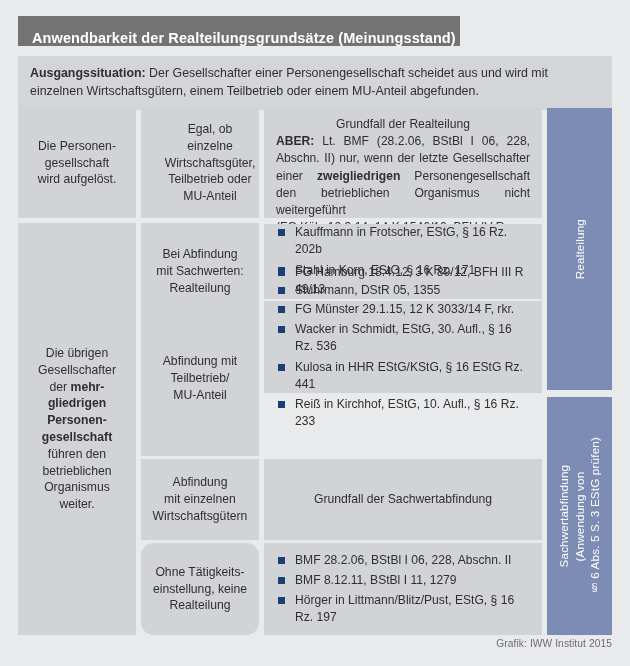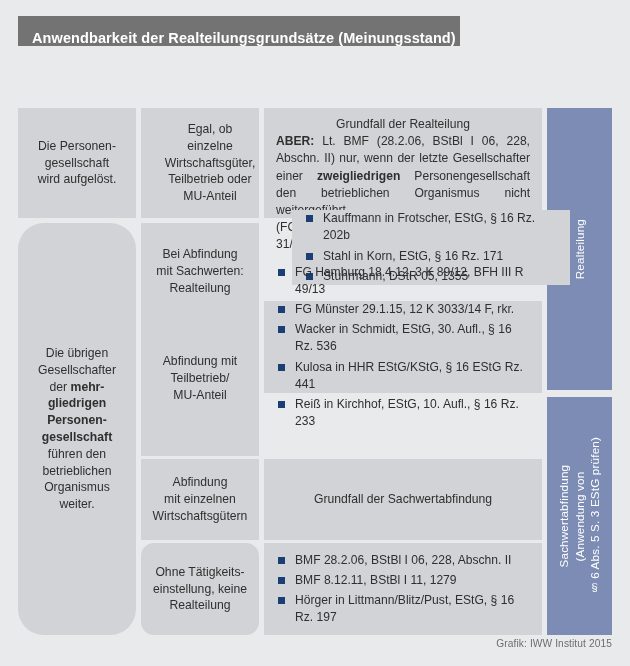--- a/index.html
+++ b/index.html
@@ -157,20 +157,23 @@
 </style>
 </head>
 <body>
 
 <div id="page">
 
   <div class="title-bar">
     <span class="title-text">Anwendbarkeit der Realteilungsgrundsätze (Meinungsstand)</span>
   </div>
 
+  <div class="intro">
+    <b>Ausgangssituation:</b><span> Der Gesellschafter einer Personengesellschaft scheidet aus und wird mit einzelnen Wirtschaftsgütern, einem Teilbetrieb oder einem MU-Anteil abgefunden.</span>
+  </div>
 
   <div class="grid">
 
     <div class="cell col-a" style="top:0px; height:110px;">
       <span style="white-space:pre-line;">Die Personen-
 gesellschaft
 wird aufgelöst.</span>
     </div>
 
     <div class="cell col-b" style="top:0px; height:110px;">
@@ -183,42 +186,42 @@
     <div class="cell col-c para" style="top:0px; height:110px;">
       <div style="text-align:center;">Grundfall der Realteilung</div>
       <div class="just"><b>ABER:</b><span> Lt. BMF (28.2.06, BStBl I 06, 228, Abschn. II) nur, wenn der letzte Gesellschafter einer </span><b>zweigliedrigen</b><span> Personengesellschaft den betrieblichen Organismus nicht weitergeführt</span></div>
       <div style="text-align:left;">(FG Köln 12.3.14, 14 K 1546/10, BFH IV R 31/14).</div>
     </div>
 
     <div class="cell col-d side" style="top:0px; height:282px;">
       <span class="vert">Realteilung</span>
     </div>
 
-    <div class="cell col-a" style="top:115px; height:412px;border-radius:26px;">
+    <div class="cell col-a" style="top:115px; height:412px;">
       <span style="display:block;">
         <span>Die übrigen</span><br>
         <span>Gesellschafter</span><br>
         <span>der </span><b>mehr-</b><br>
         <b>gliedrigen</b><br>
         <b>Personen-</b><br>
         <b>gesellschaft</b><br>
         <span>führen den</span><br>
         <span>betrieblichen</span><br>
         <span>Organismus</span><br>
         <span>weiter.</span>
       </span>
     </div>
 
     <div class="cell col-b" style="top:115px; height:97px;">
       <span style="white-space:pre-line;">Bei Abfindung
 mit Sachwerten:
 Realteilung</span>
     </div>
 
-    <div class="cell col-c listcell" style="top:102px; height:75px;margin-left:28px;">
+    <div class="cell col-c listcell" style="top:116px; height:75px;">
       <ul>
         <li><span class="bullet"></span><span>Kauffmann in Frotscher, EStG, § 16 Rz. 202b</span></li>
         <li><span class="bullet"></span><span>Stahl in Korn, EStG, § 16 Rz. 171</span></li>
         <li><span class="bullet"></span><span>Stuhrmann, DStR 05, 1355</span></li>
       </ul>
     </div>
 
     <div class="cell col-b" style="top:193px; height:155px;">
       <span style="white-space:pre-line;">Abfindung mit
 Teilbetrieb/

